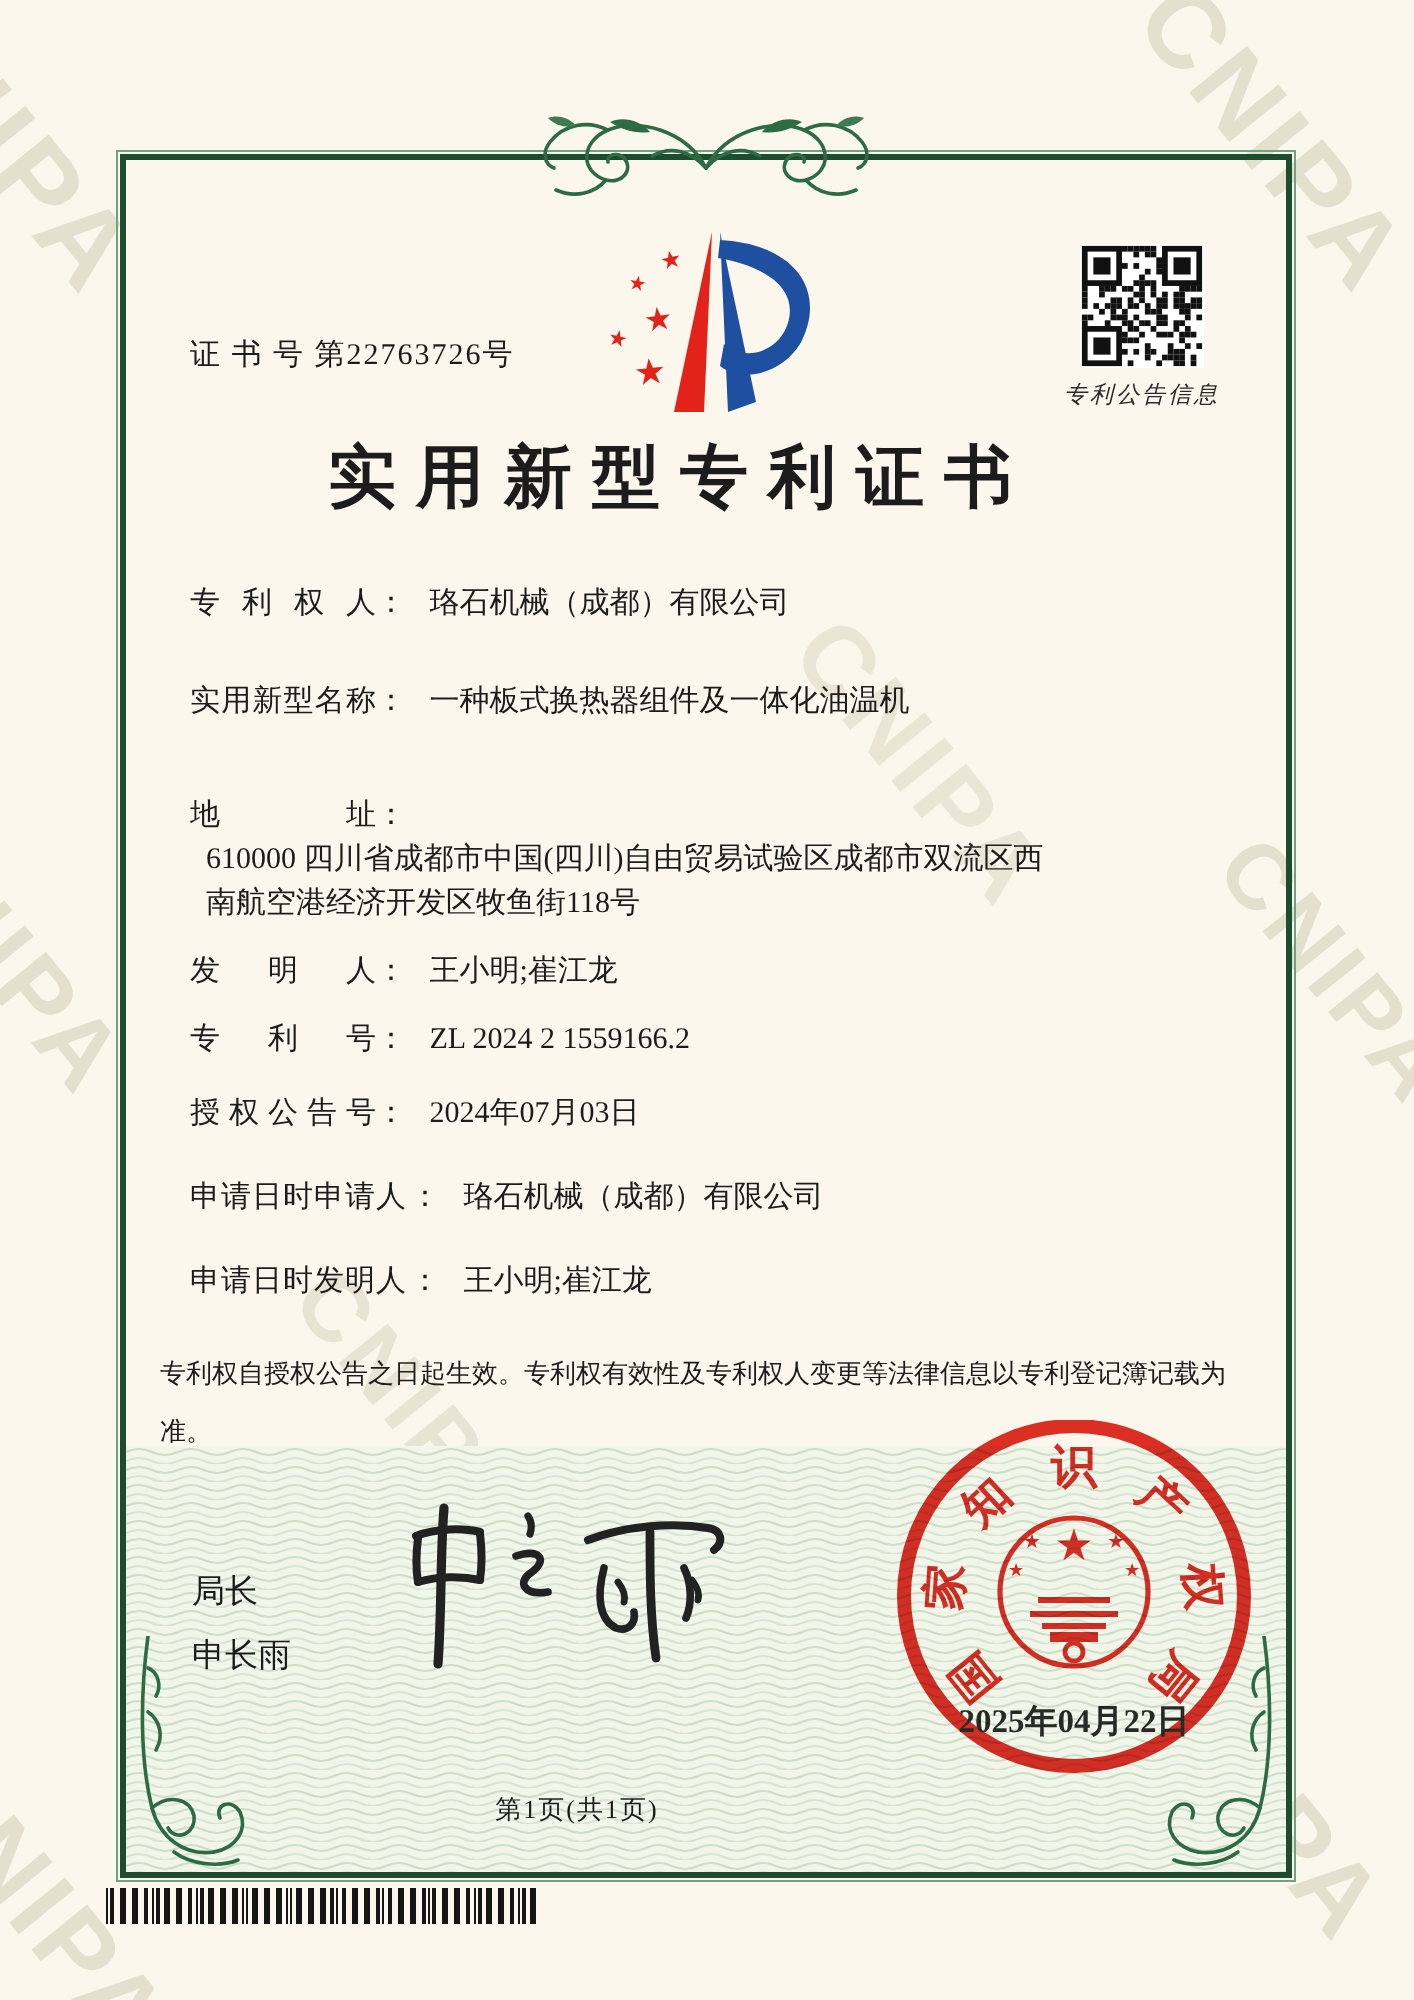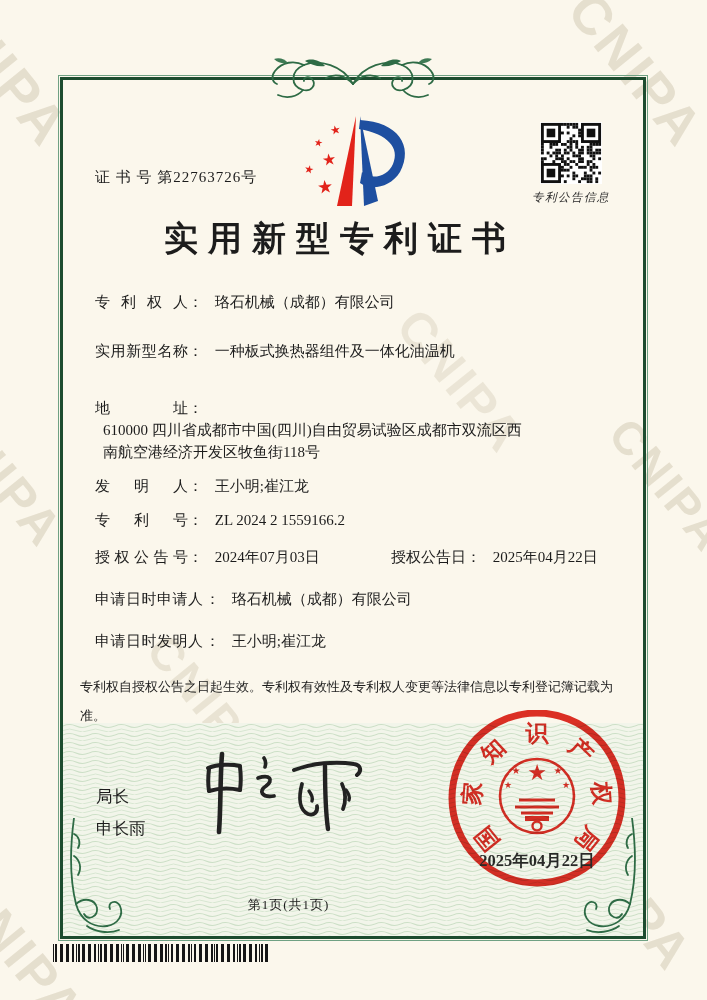--- a/index.html
+++ b/index.html
@@ -332,24 +332,20 @@
       <div class="col-l">
         <span class="lbl">专利号</span><span class="colon">：</span>
         <span class="val">ZL 2024 2 1559166.2</span>
       </div>
     </div>
     <div class="row r6 cols">
       <div class="col-l">
         <span class="lbl">授权公告号</span><span class="colon">：</span>
         <span class="val">2024年07月03日</span>
       </div>
-      <div class="col-r">
-        <span class="lbl-a">授权公告日</span><span class="colon">：</span>
-        <span class="val">2025年04月22日</span>
-      </div>
     </div>
     <div class="row r7">
       <span class="lbl wide">申请日时申请人</span><span class="colon">：</span>
       <span class="val">珞石机械（成都）有限公司</span>
     </div>
     <div class="row r8">
       <span class="lbl wide">申请日时发明人</span><span class="colon">：</span>
       <span class="val">王小明;崔江龙</span>
     </div>
   </div>

